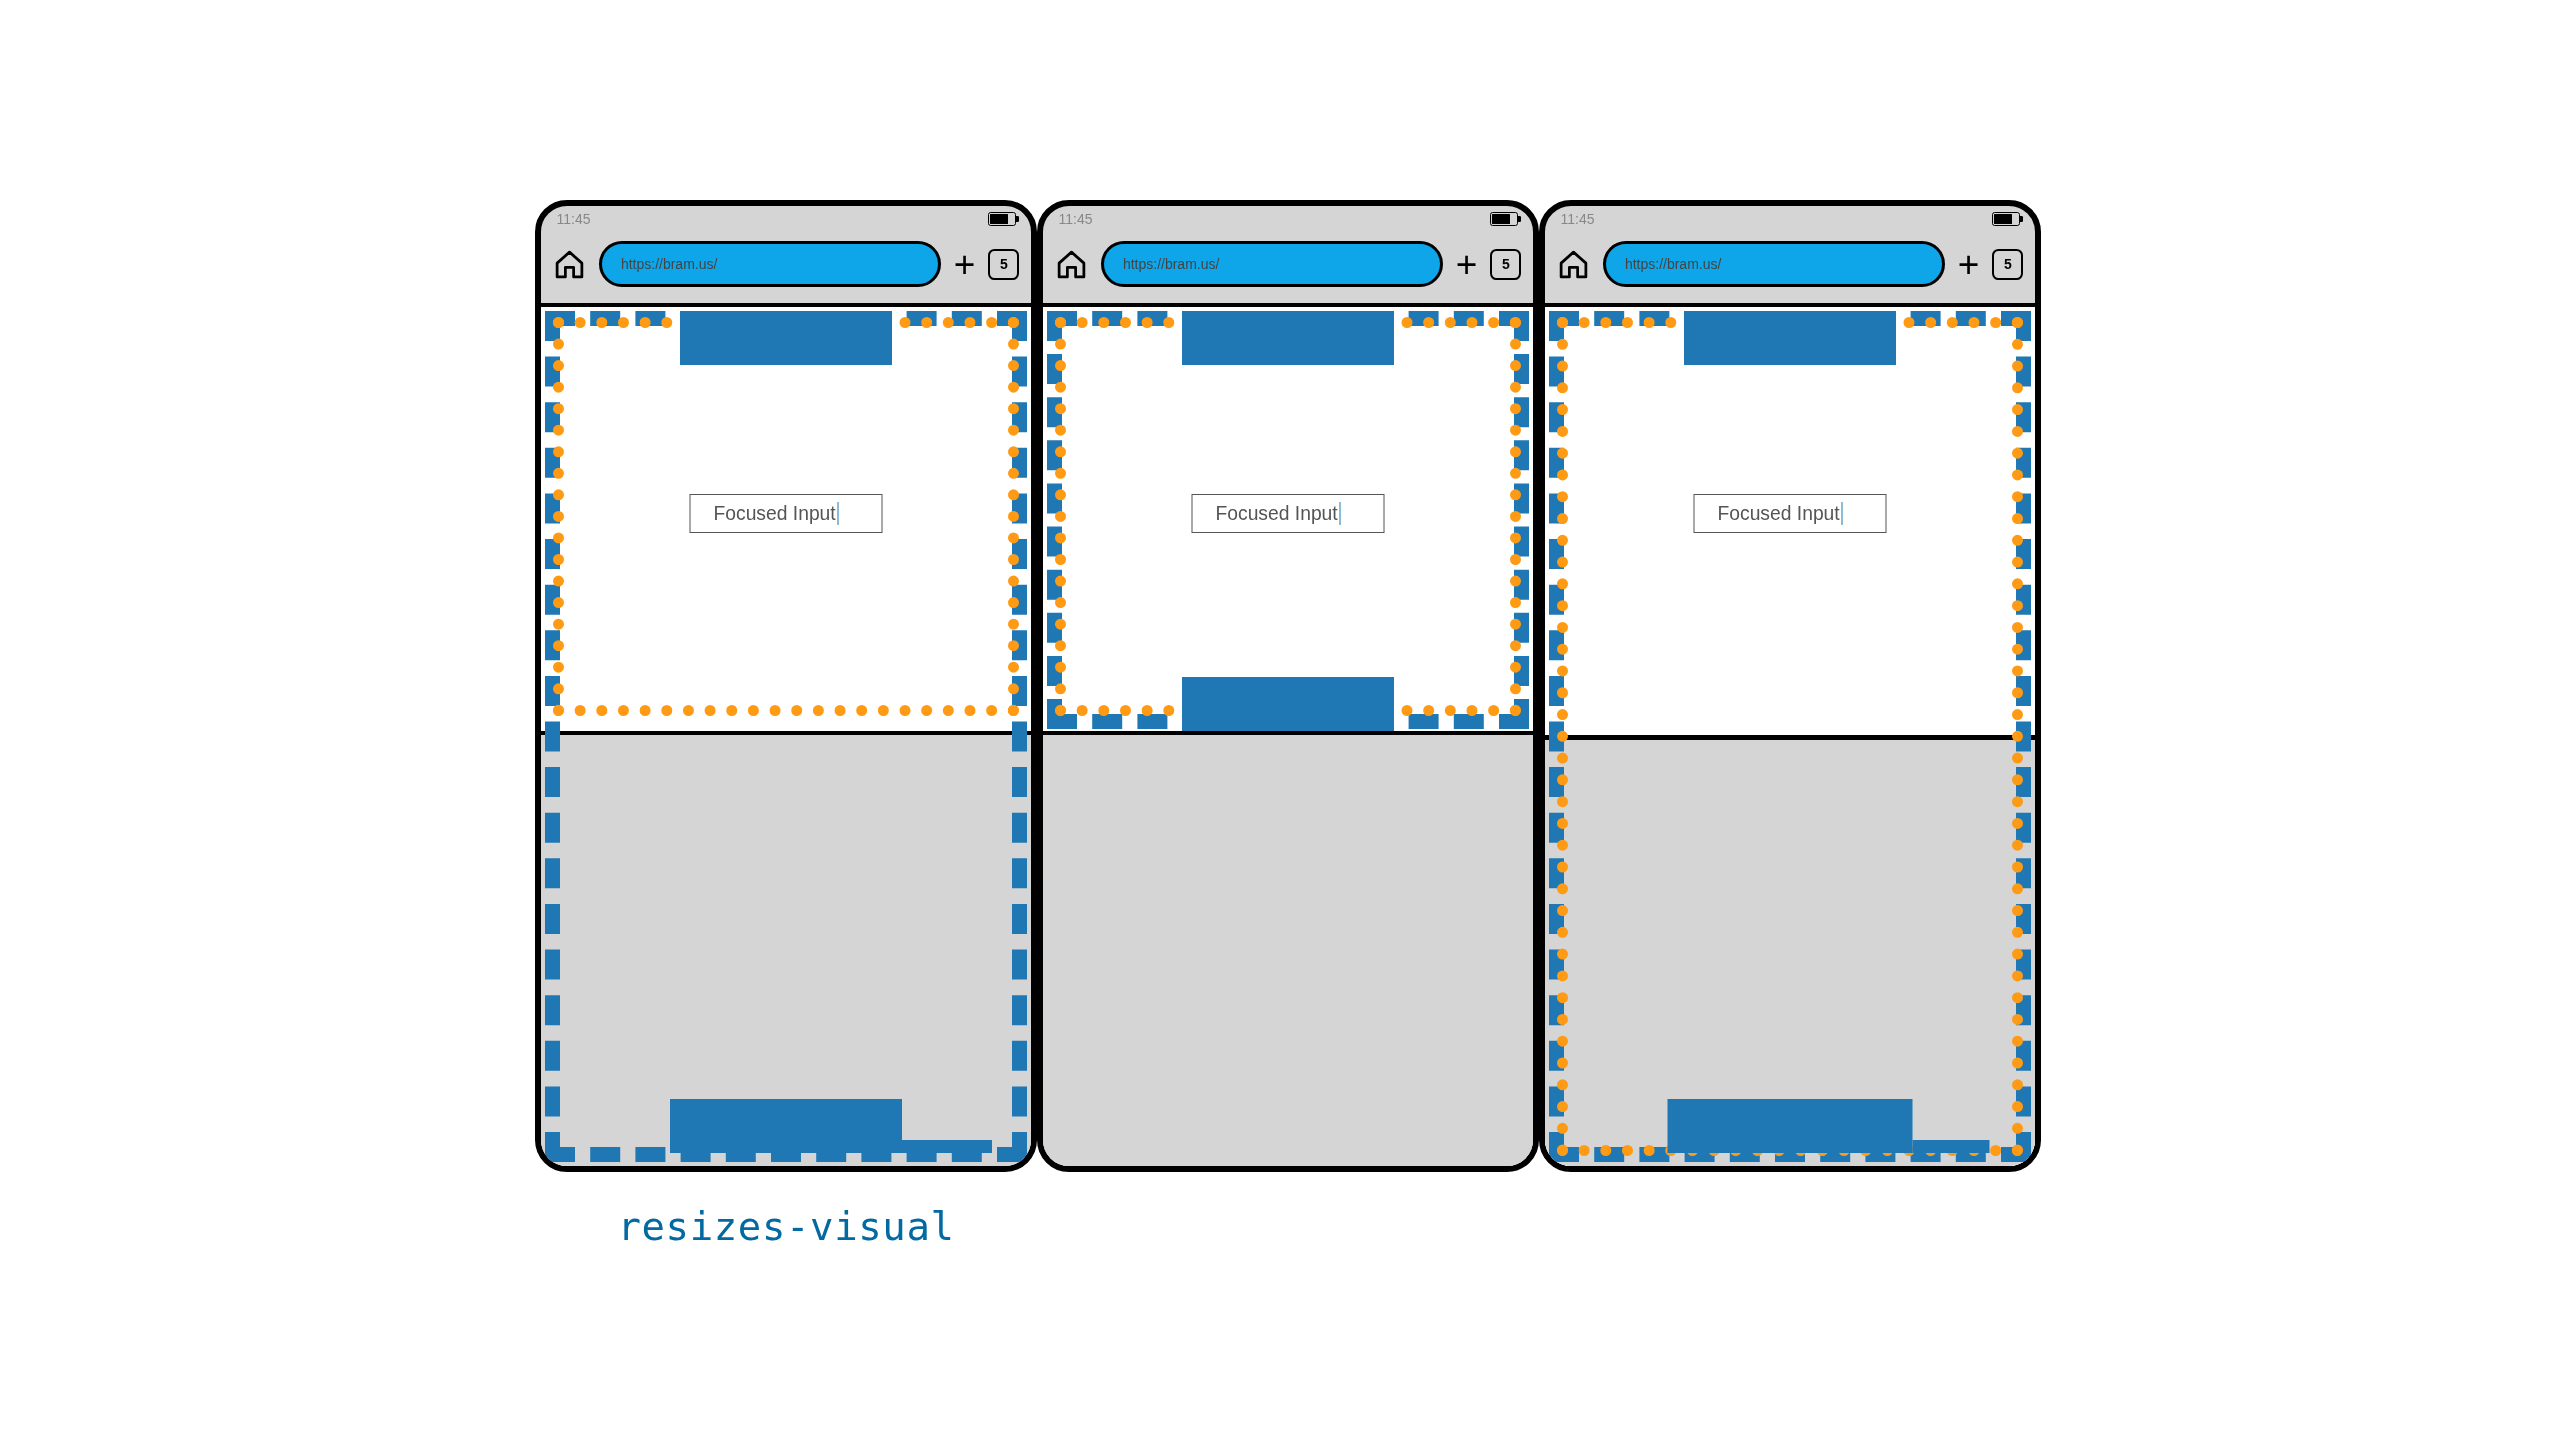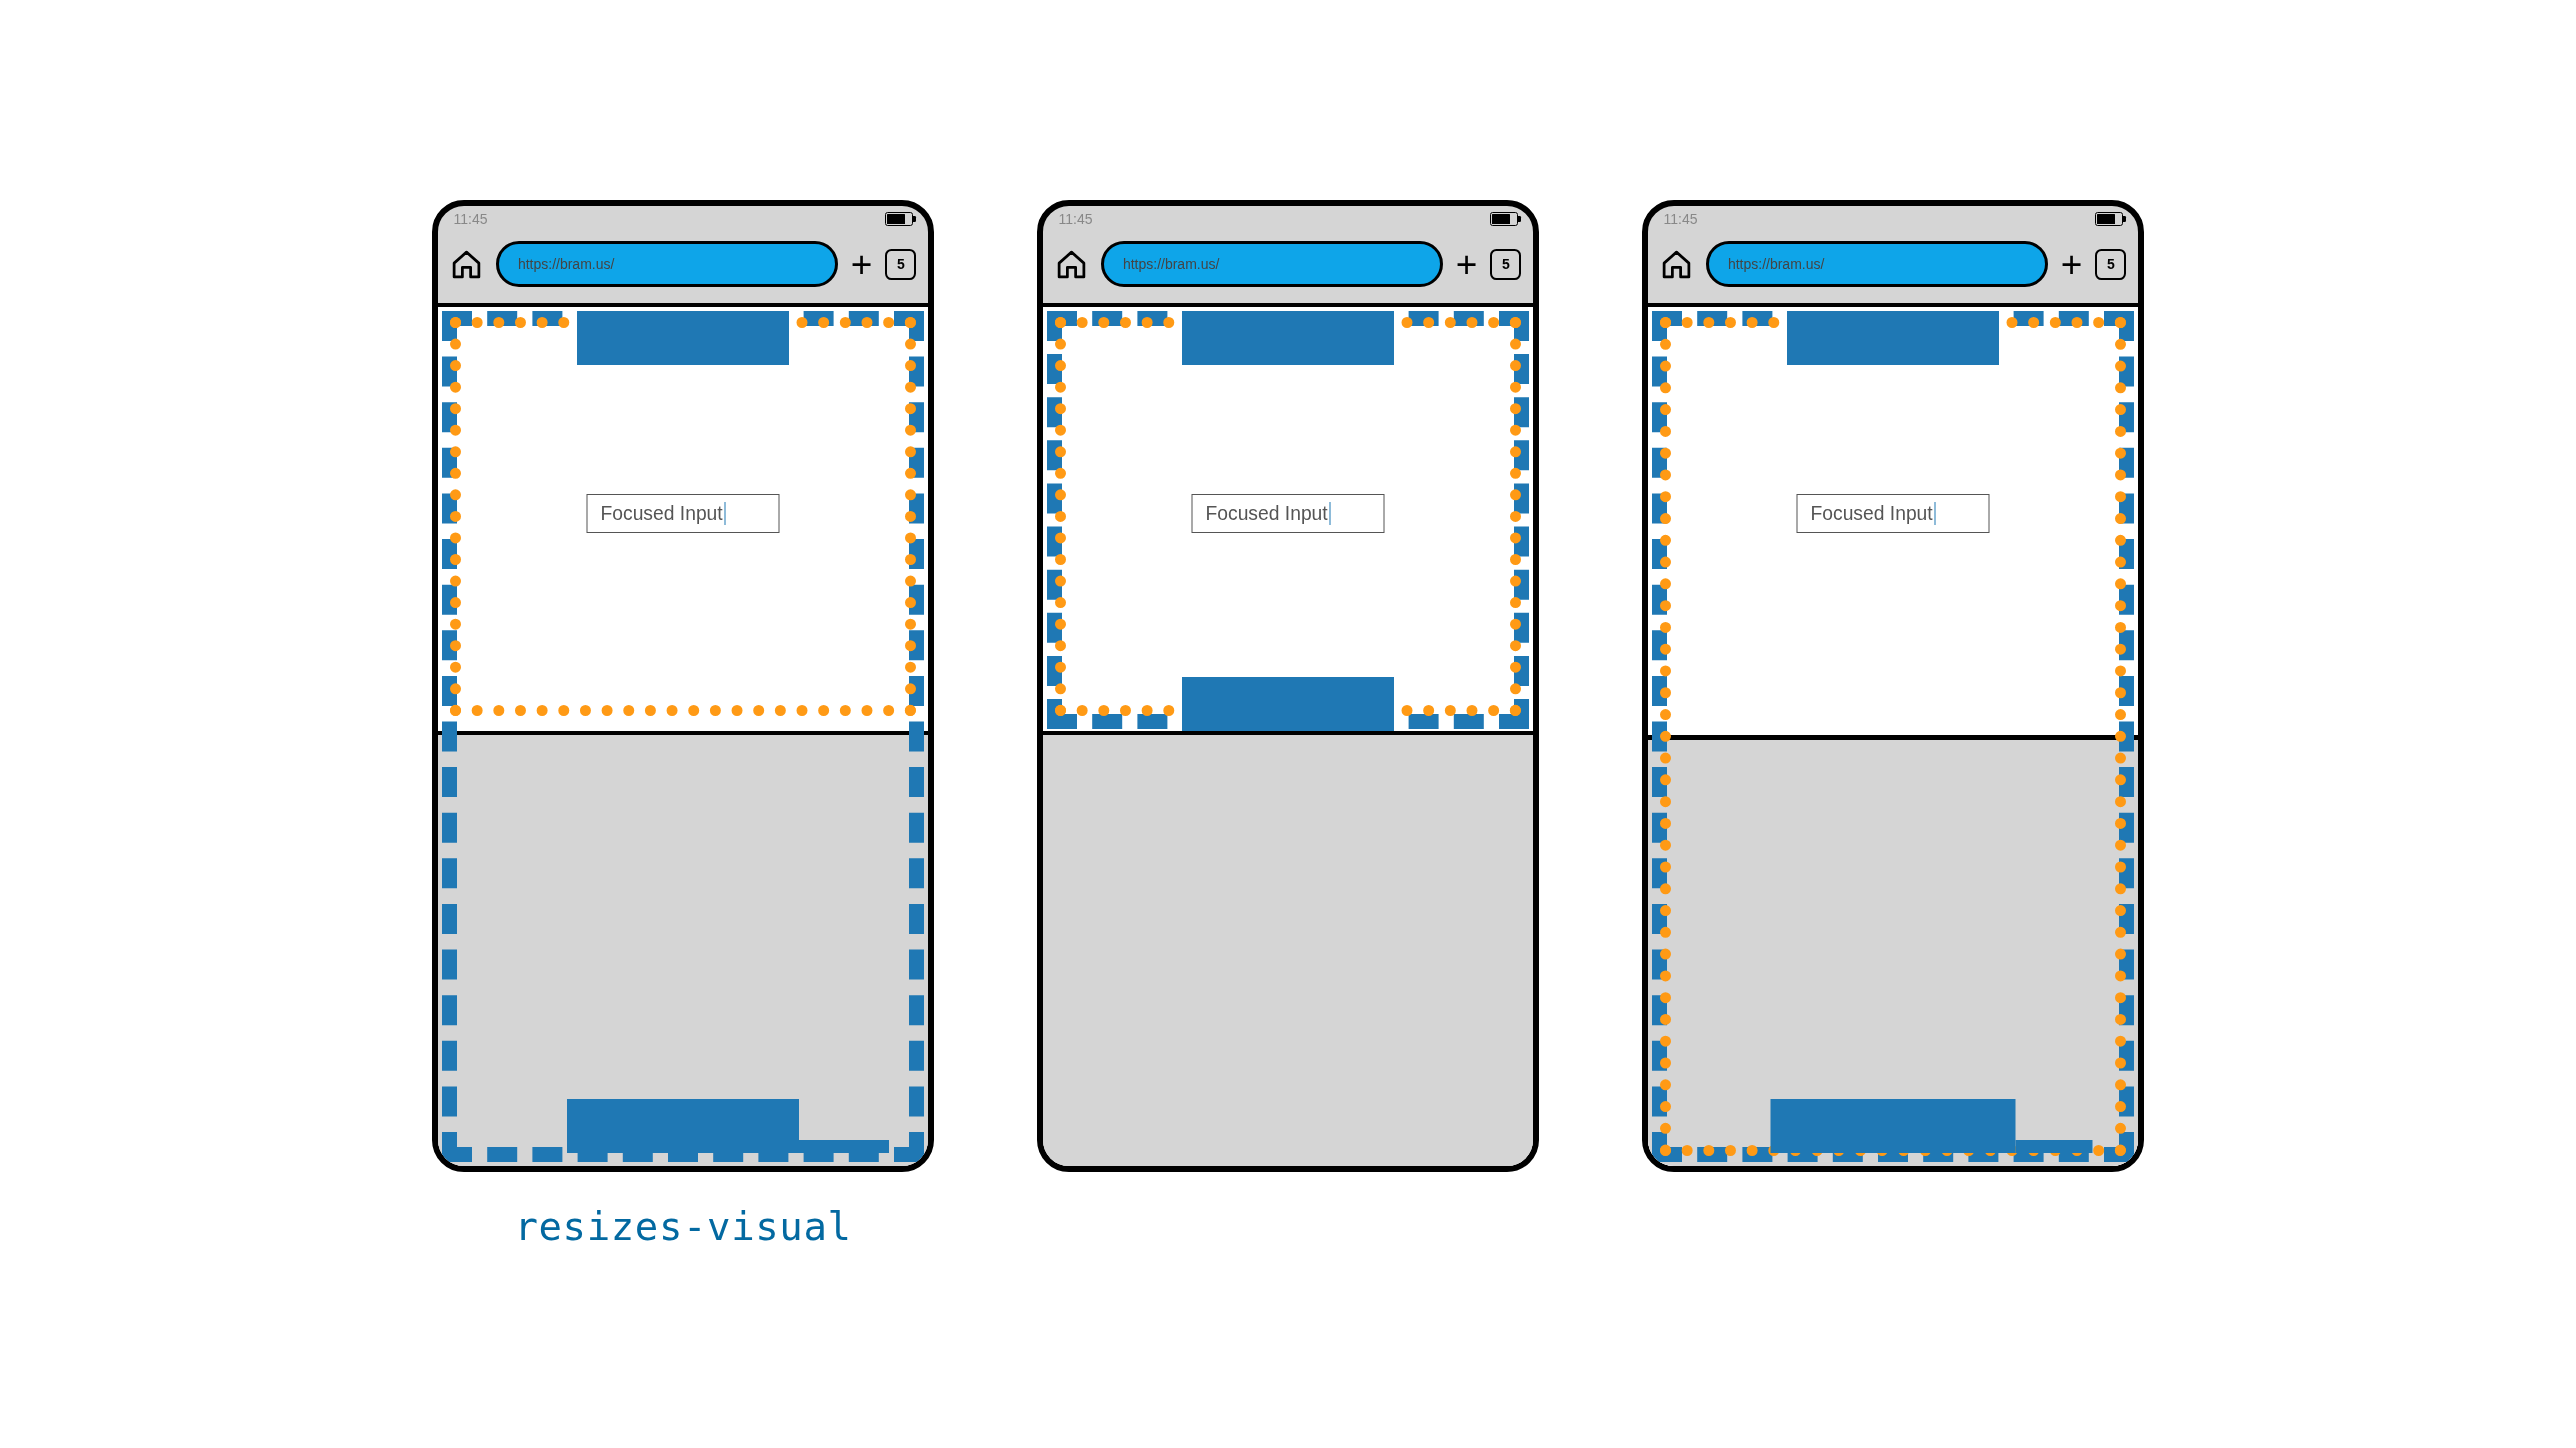--- a/index.html
+++ b/index.html
@@ -7,21 +7,20 @@
     background: #fff;
     width: 2576px;
     height: 1449px;
     display: flex;
     align-items: center;
     justify-content: center;
     font-family: "Helvetica Neue", Helvetica, Arial, sans-serif;
   }
   .stage {
     display: flex;
-    gap: 103px;
     align-items: flex-start;
   }
   .col {
     display: flex;
     flex-direction: column;
     align-items: center;
     gap: 32px;
   }
   .phone {
     width: 502px;
@@ -209,21 +208,21 @@
     position: absolute;
     top: 187px;
     left: 50%;
     transform: translateX(-50%);
     width: 193px;
     height: 39px;
     border: 1.9px solid #555;
     background: #fff;
     display: flex;
     align-items: center;
-    padding: 0 13px;
+    padding: 0 23px;
     font-size: 19.3px;
     color: #555;
   }
   .field .cursor {
     display:inline-block;
     width:1.9px;
     height:23px;
     background:#1f78b4;
     margin-left:1.3px;
   }

